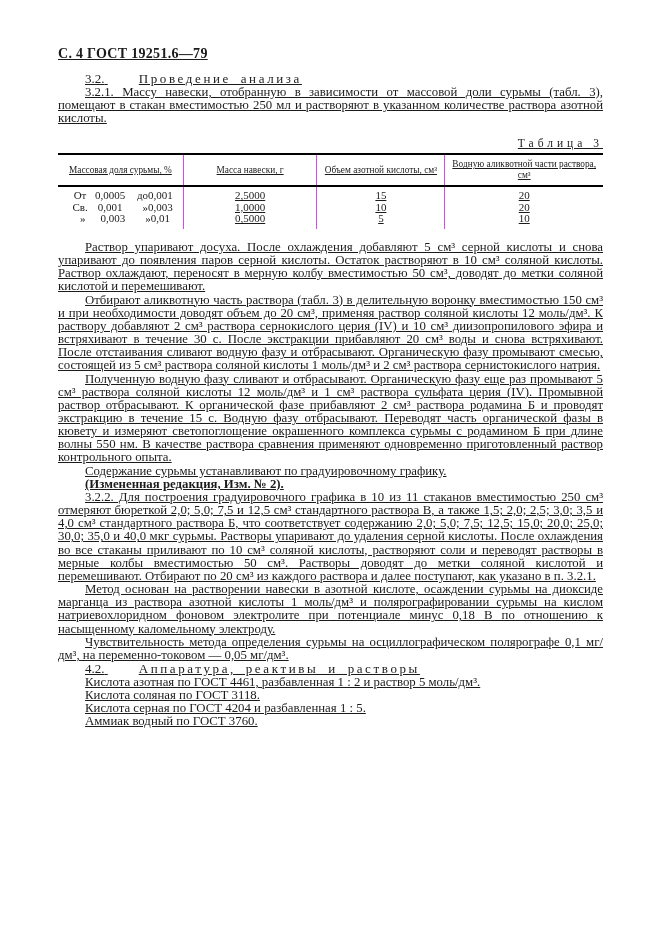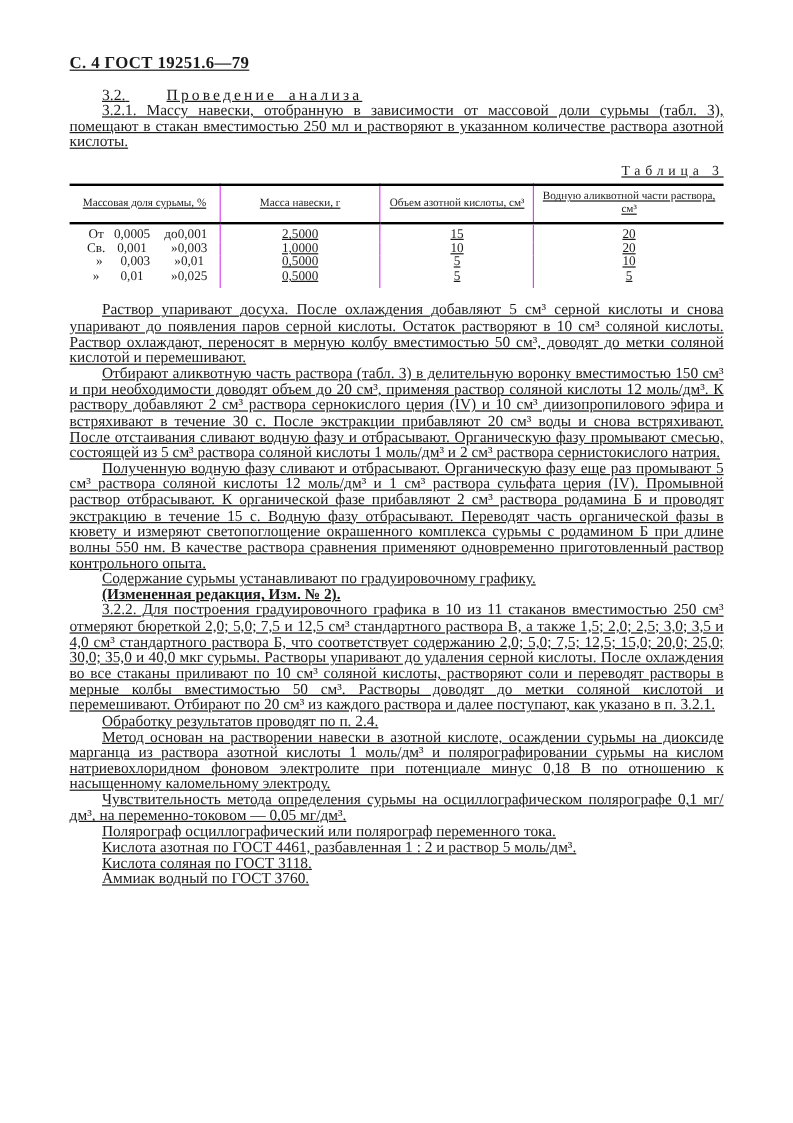--- a/index.html
+++ b/index.html
@@ -141,41 +141,35 @@
         <td>1,0000</td>
         <td>10</td>
         <td>20</td>
       </tr>
       <tr>
         <td class="c-range"><span class="pre">»</span><span class="n1">0,003</span><span class="sep">»</span><span class="n2">0,01</span></td>
         <td>0,5000</td>
         <td>5</td>
         <td>10</td>
       </tr>
-      <tr>
-        <td class="c-range"><span class="pre">»</span><span class="n1">0,01</span><span class="sep">»</span><span class="n2">0,025</span></td>
-        <td>0,5000</td>
-        <td>5</td>
-        <td>5</td>
-      </tr>
     </tbody>
   </table>
 
   <p>Раствор упаривают досуха. После охлаждения добавляют 5 см³ серной кислоты и снова упаривают до появления паров серной кислоты. Остаток растворяют в 10 см³ соляной кислоты. Раствор охлаждают, переносят в мерную колбу вместимостью 50 см³, доводят до метки соляной кислотой и перемешивают.</p>
   <p>Отбирают аликвотную часть раствора (табл. 3) в делительную воронку вместимостью 150 см³ и при необходимости доводят объем до 20 см³, применяя раствор соляной кислоты 12 моль/дм³. К раствору добавляют 2 см³ раствора сернокислого церия (IV) и 10 см³ диизопропилового эфира и встряхивают в течение 30 с. После экстракции прибавляют 20 см³ воды и снова встряхивают. После отстаивания сливают водную фазу и отбрасывают. Органическую фазу промывают смесью, состоящей из 5 см³ раствора соляной кислоты 1 моль/дм³ и 2 см³ раствора сернистокислого натрия.</p>
   <p>Полученную водную фазу сливают и отбрасывают. Органическую фазу еще раз промывают 5 см³ раствора соляной кислоты 12 моль/дм³ и 1 см³ раствора сульфата церия (IV). Промывной раствор отбрасывают. К органической фазе прибавляют 2 см³ раствора родамина Б и проводят экстракцию в течение 15 с. Водную фазу отбрасывают. Переводят часть органической фазы в кювету и измеряют светопоглощение окрашенного комплекса сурьмы с родамином Б при длине волны 550 нм. В качестве раствора сравнения применяют одновременно приготовленный раствор контрольного опыта.</p>
   <p>Содержание сурьмы устанавливают по градуировочному графику.</p>
   <p class="amend">(Измененная редакция, Изм. № 2).</p>
   <p>3.2.2. Для построения градуировочного графика в 10 из 11 стаканов вместимостью 250 см³ отмеряют бюреткой 2,0; 5,0; 7,5 и 12,5 см³ стандартного раствора В, а также 1,5; 2,0; 2,5; 3,0; 3,5 и 4,0 см³ стандартного раствора Б, что соответствует содержанию 2,0; 5,0; 7,5; 12,5; 15,0; 20,0; 25,0; 30,0; 35,0 и 40,0 мкг сурьмы. Растворы упаривают до удаления серной кислоты. После охлаждения во все стаканы приливают по 10 см³ соляной кислоты, растворяют соли и переводят растворы в мерные колбы вместимостью 50 см³. Растворы доводят до метки соляной кислотой и перемешивают. Отбирают по 20 см³ из каждого раствора и далее поступают, как указано в п. 3.2.1.</p>
-  <p>Обработку результатов проводят по п. 2.4.</p>
 
 
 
   <p>Метод основан на растворении навески в азотной кислоте, осаждении сурьмы на диоксиде марганца из раствора азотной кислоты 1 моль/дм³ и полярографировании сурьмы на кислом натриевохлоридном фоновом электролите при потенциале минус 0,18 В по отношению к насыщенному каломельному электроду.</p>
   <p>Чувствительность метода определения сурьмы на осциллографическом полярографе 0,1 мг/дм³, на переменно-токовом — 0,05 мг/дм³.</p>
 
+  <h2 class="h-sub" style="margin-top:0;"><span>4.2.</span> <span class="sp">Аппаратура, реактивы и растворы</span></h2>
 
-  <p>Полярограф осциллографический или полярограф переменного тока.</p>
   <p>Кислота азотная по ГОСТ 4461, разбавленная 1 : 2 и раствор 5 моль/дм³.</p>
   <p>Кислота соляная по ГОСТ 3118.</p>
+  <p>Кислота серная по ГОСТ 4204 и разбавленная 1 : 5.</p>
   <p>Аммиак водный по ГОСТ 3760.</p>
 
 </div>
 
 </body></html>

